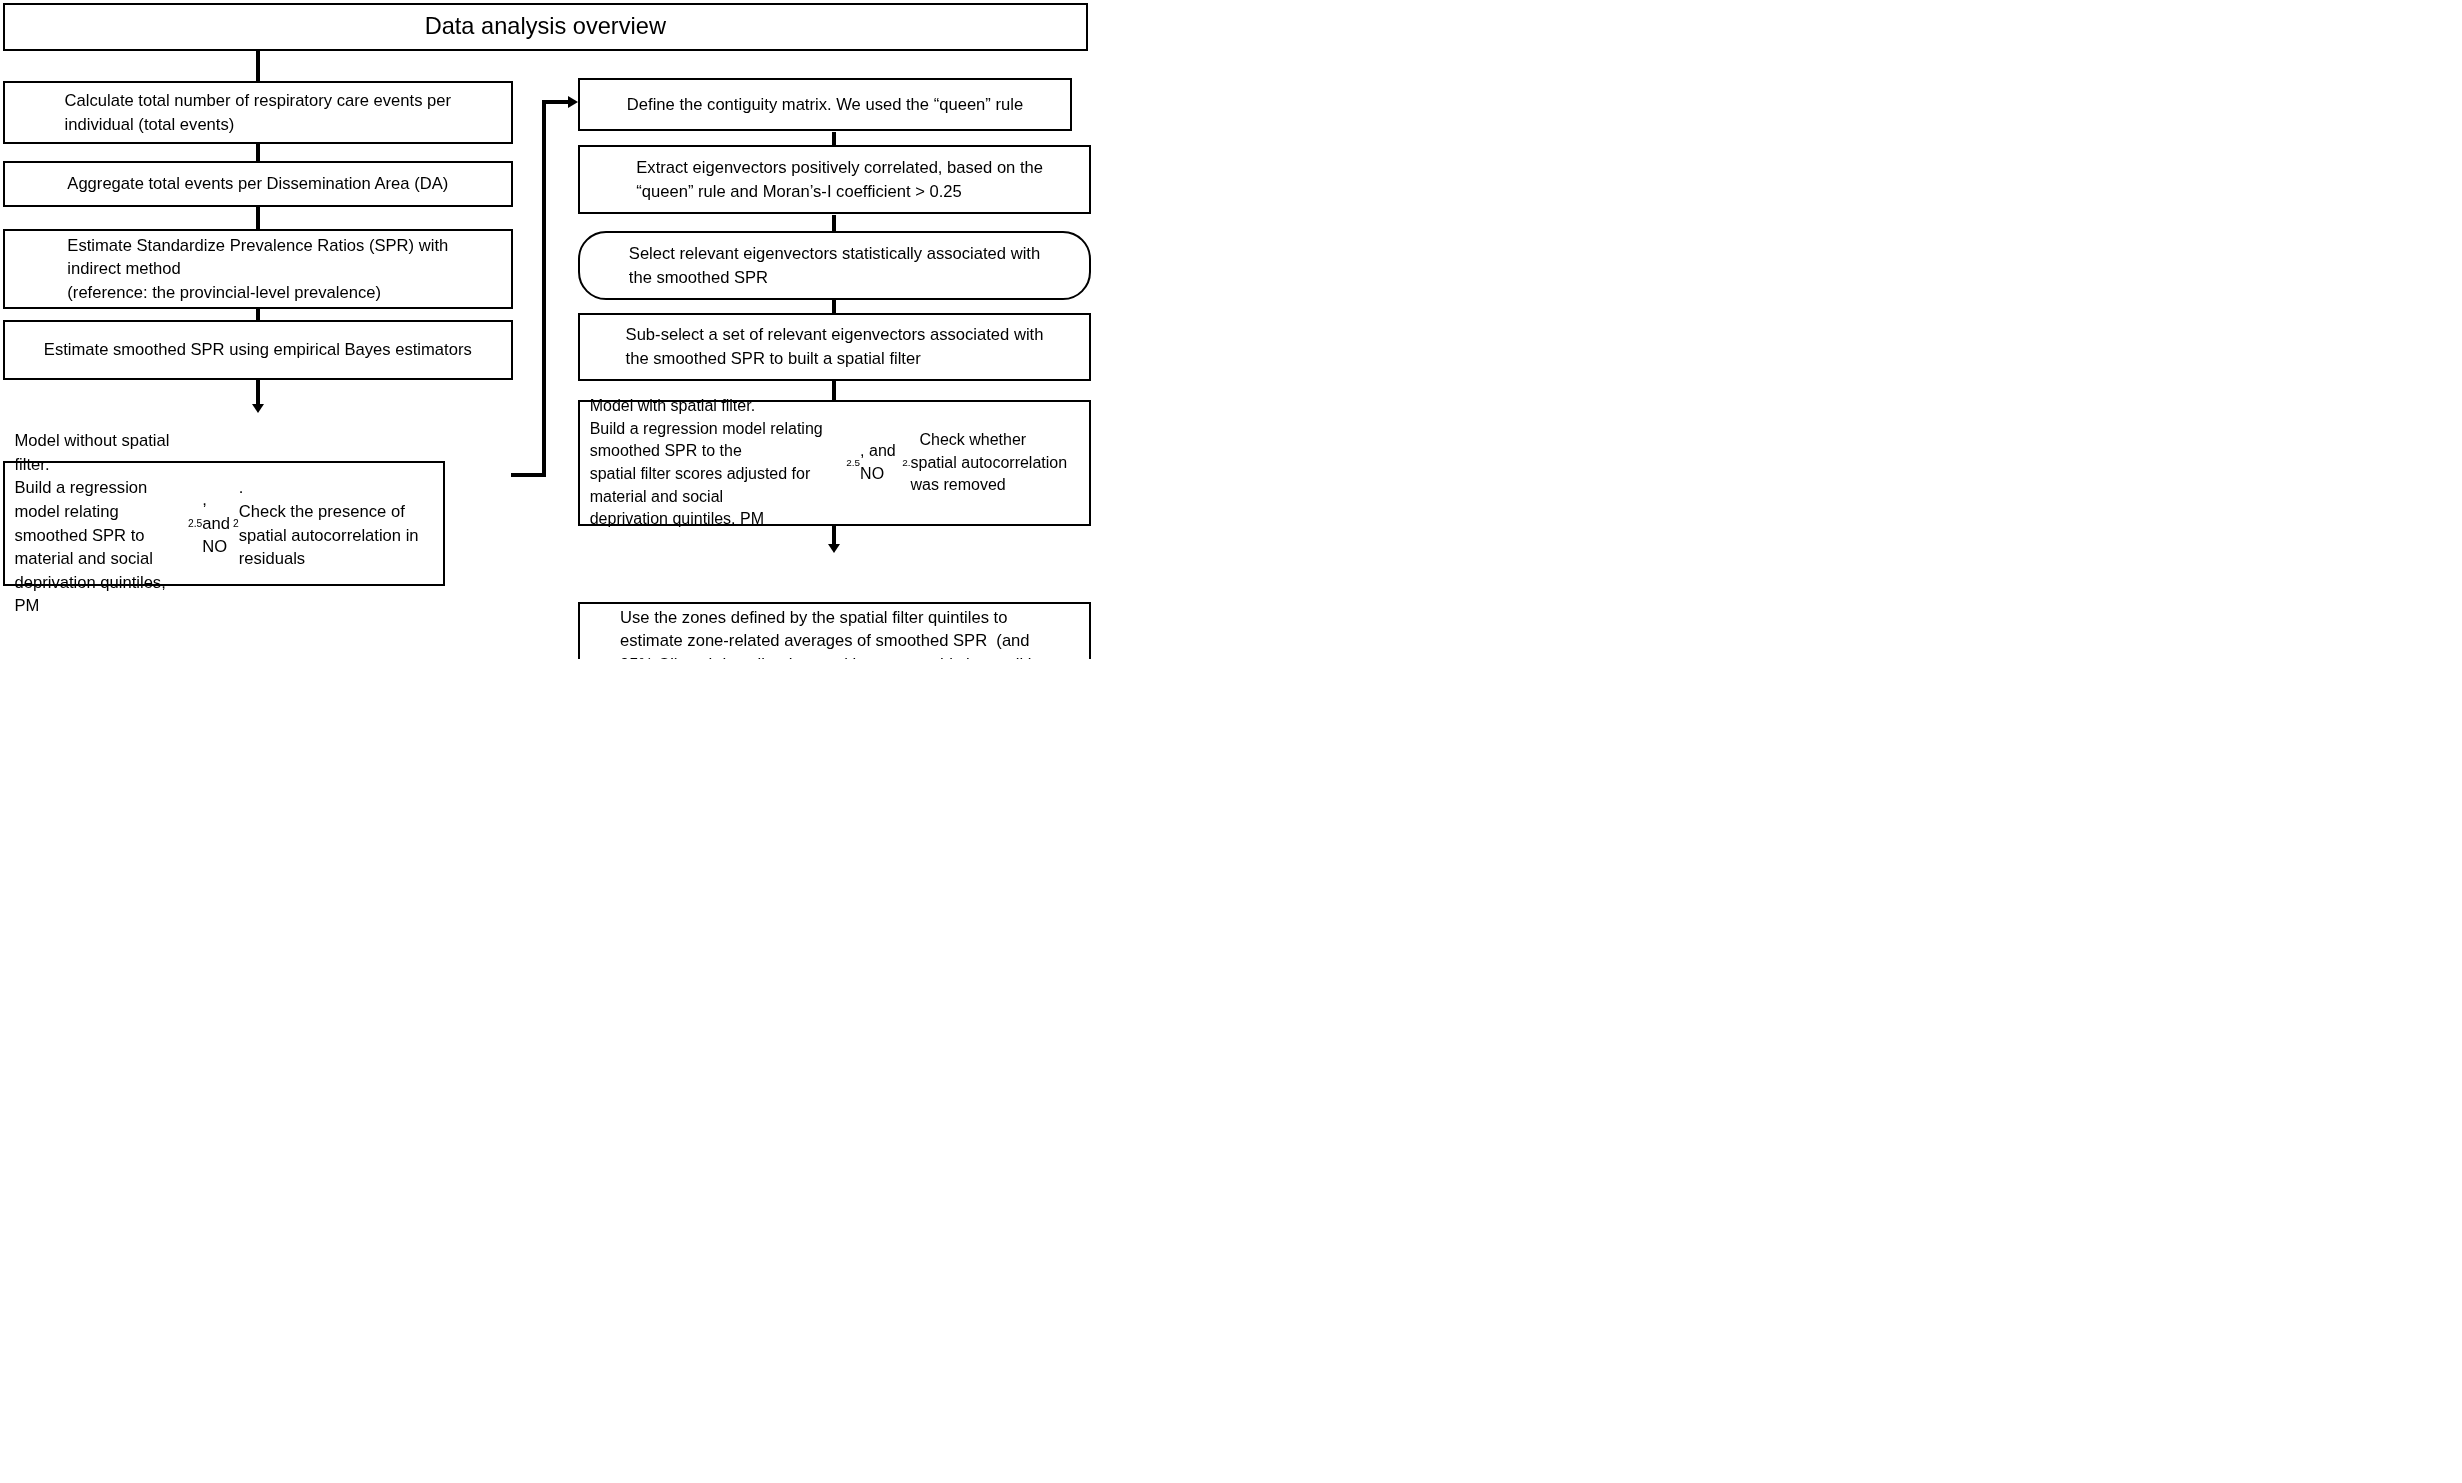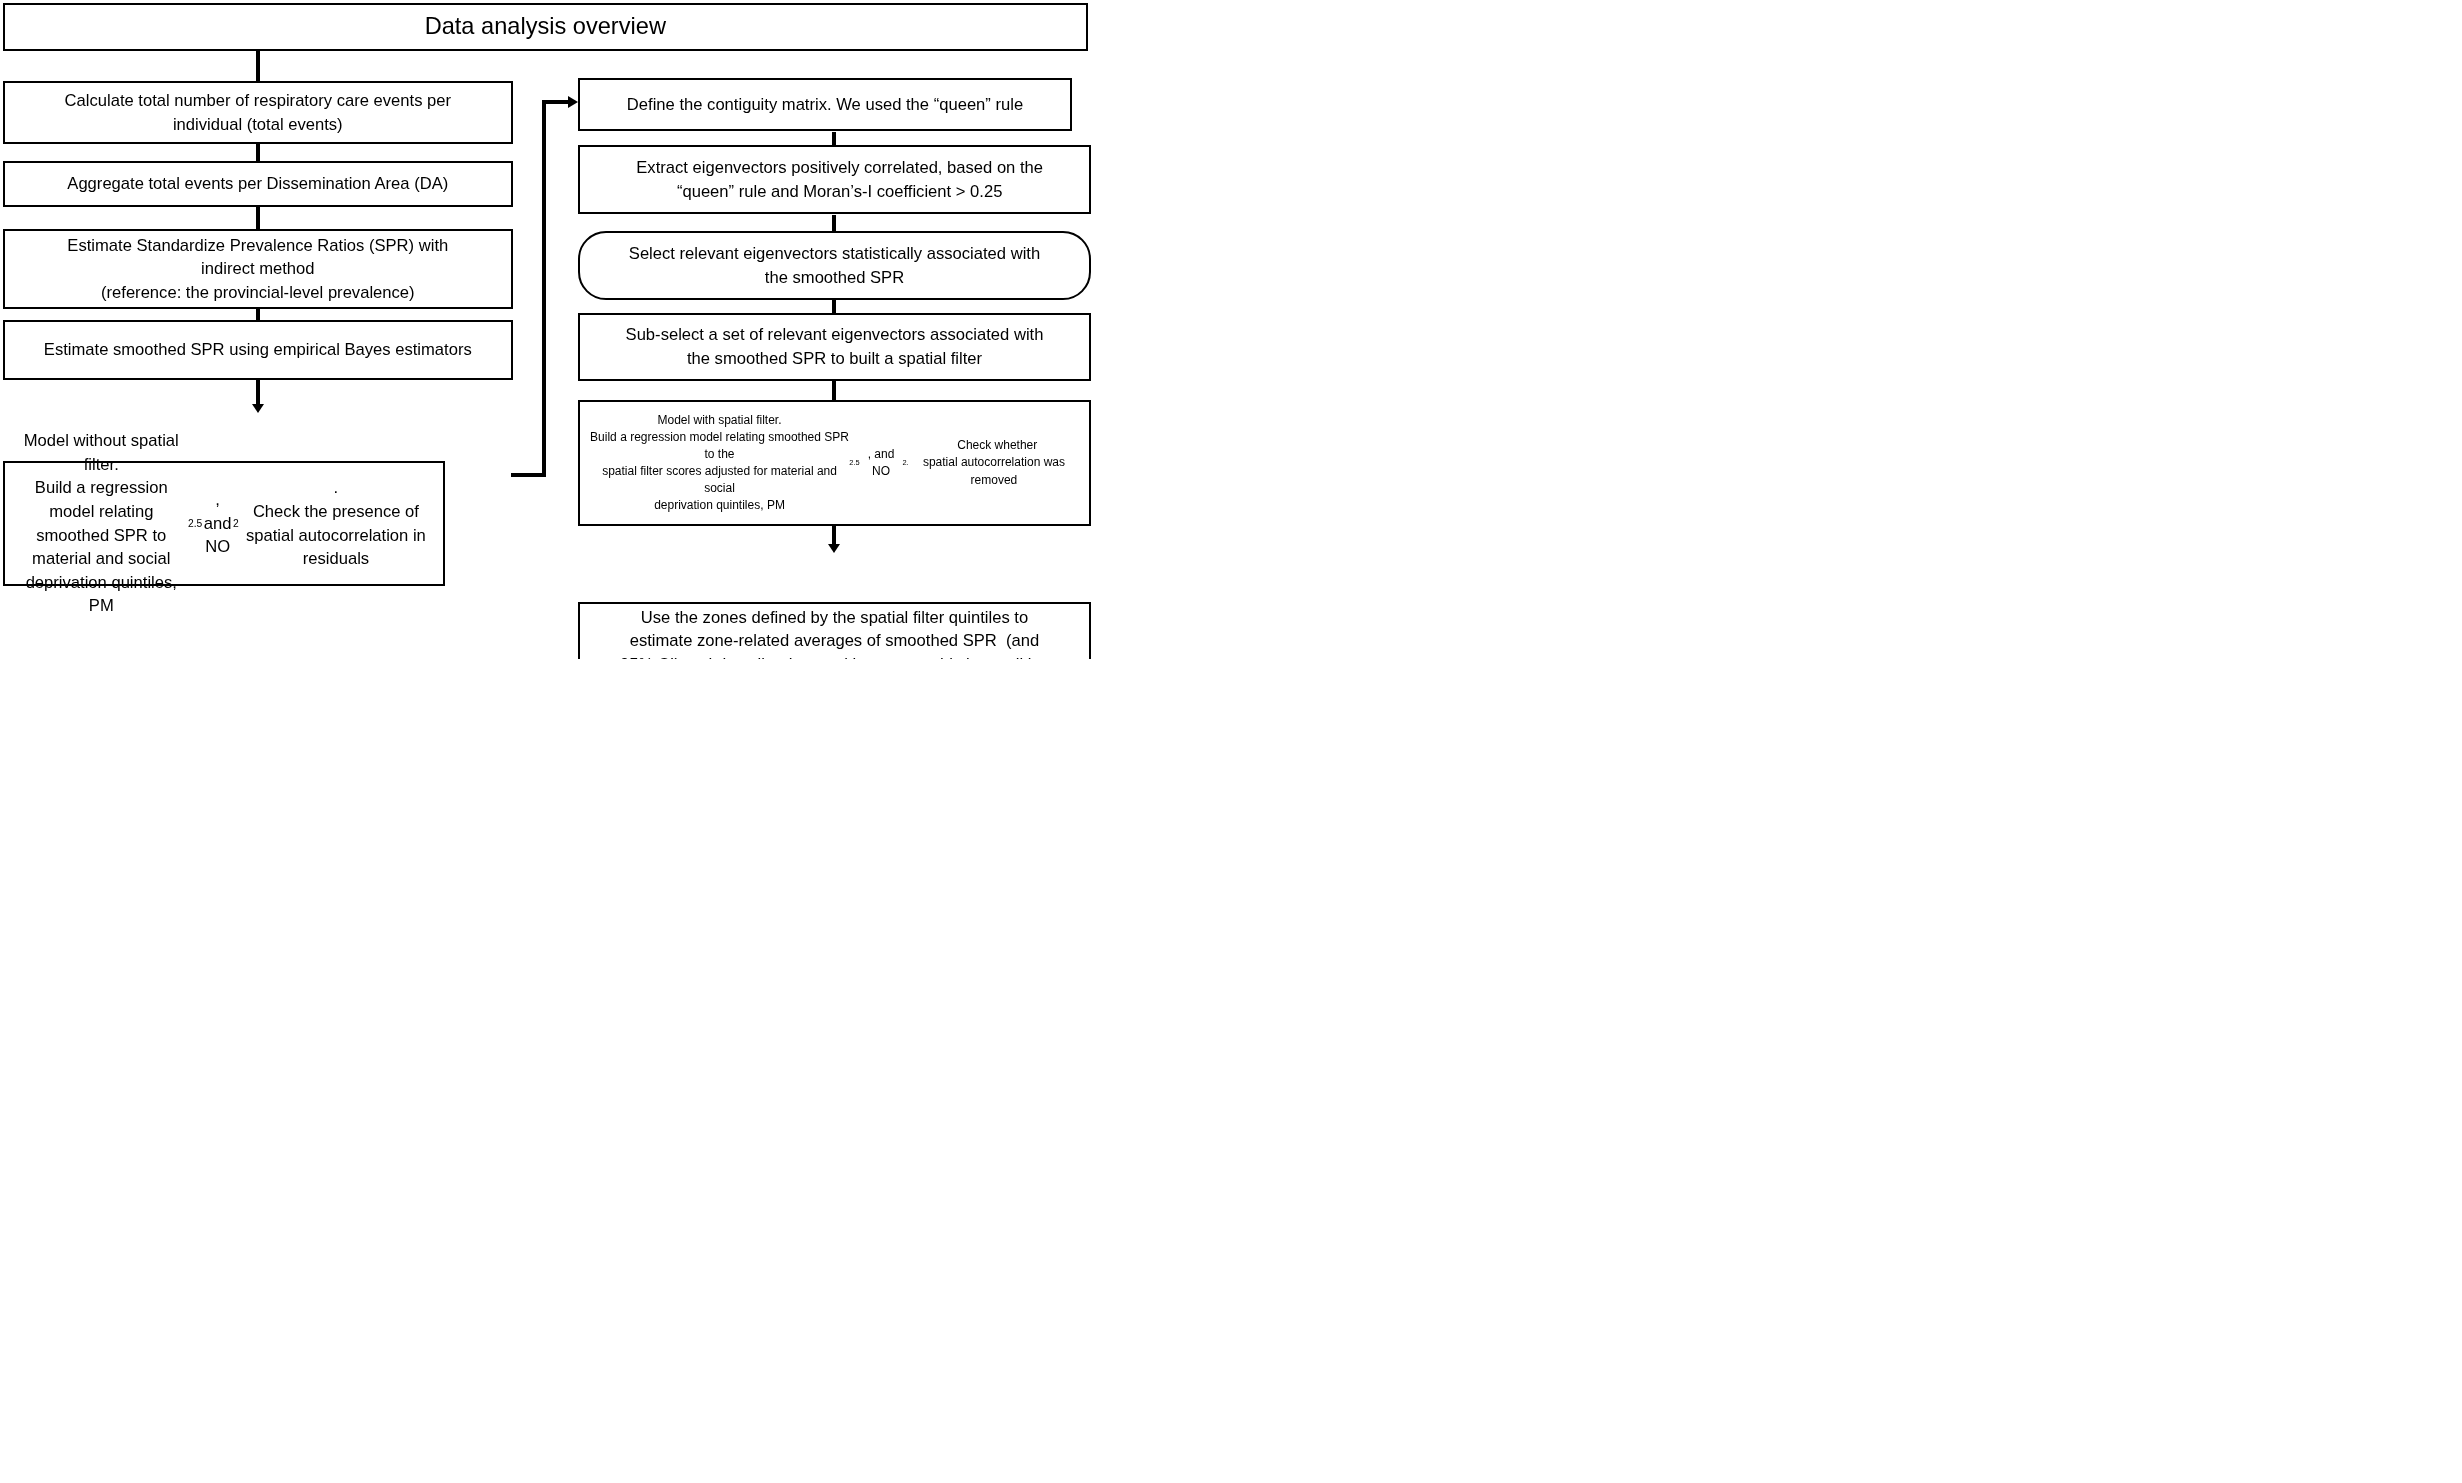--- a/index.html
+++ b/index.html
@@ -17,21 +17,20 @@
     overflow: hidden;
   }
   .node {
     position: absolute;
     box-sizing: border-box;
     border: 2.8px solid #000000;
     background: #ffffff;
     display: flex;
     align-items: center;
     justify-content: center;
-    text-align: center;
     font-size: 16.6px;
     line-height: 1.42;
     padding: 2.8px 9.7px;
   }
   .node sub {
     font-size: 0.62em;
     line-height: 0;
   }
   #title-box {
     left: 2.8px; top: 2.8px; width: 1085px; height: 48px;
@@ -41,21 +40,21 @@
   #node-l1 { left: 2.8px; top: 81px; width: 510px; height: 63px; }
   #node-l2 { left: 2.8px; top: 161px; width: 510px; height: 46px; }
   #node-l3 { left: 2.8px; top: 229px; width: 510px; height: 80px; }
   #node-l4 { left: 2.8px; top: 320px; width: 510px; height: 60px; }
   #node-l5 { left: 2.8px; top: 413px; width: 442px; height: 125px; margin-top: 48px; }
   
   #node-r1 { left: 578px; top: 78px; width: 494px; height: 53px; }
   #node-r2 { left: 578px; top: 145px; width: 513px; height: 69px; padding-left: 20px; }
   #node-r3 { left: 578px; top: 231px; width: 513px; height: 69px; border-radius: 28px; }
   #node-r4 { left: 578px; top: 313px; width: 513px; height: 68px; }
-  #node-r5 { left: 578px; top: 400px; width: 513px; height: 126px; font-size: 12px; }
+  #node-r5 { left: 578px; top: 400px; width: 513px; height: 126px; font-size: 16px; }
   #node-r6 { left: 578px; top: 554px; width: 513px; height: 102px; margin-top: 48px; }
   
   .vline, .hline {
     position: absolute;
     background: #000000;
   }
   .vline { width: 4.2px; }
   .hline { height: 4.2px; }
   .arrow-down {
     position: absolute;

